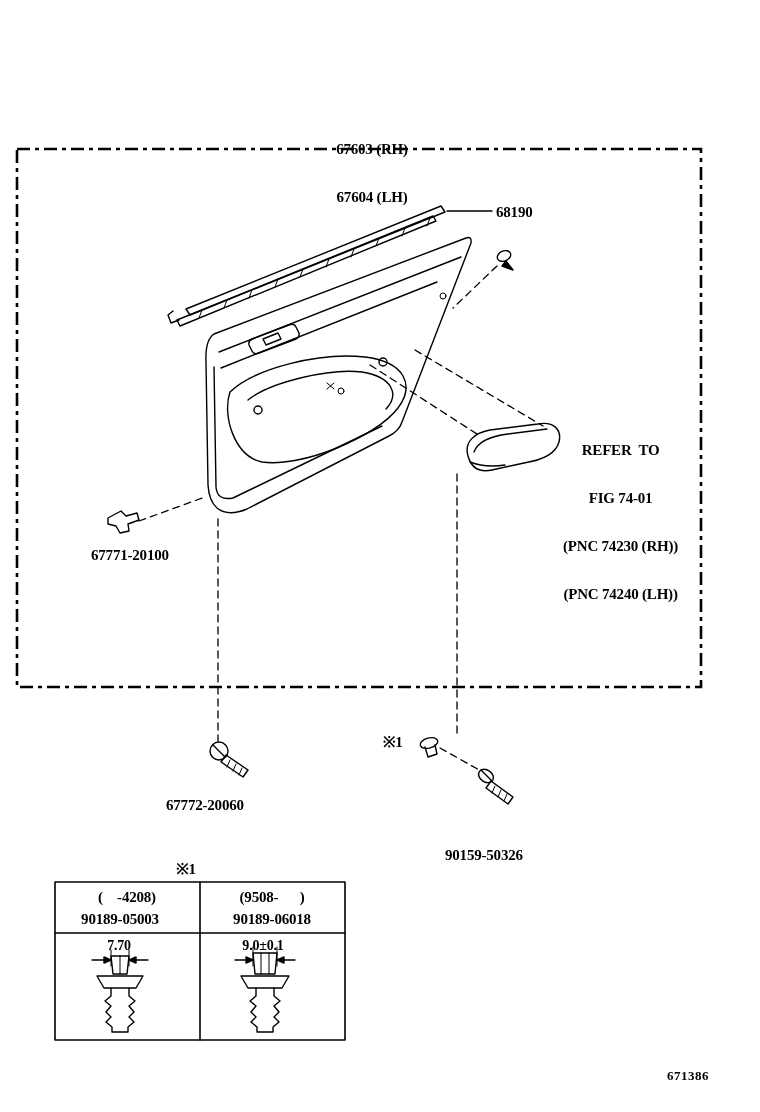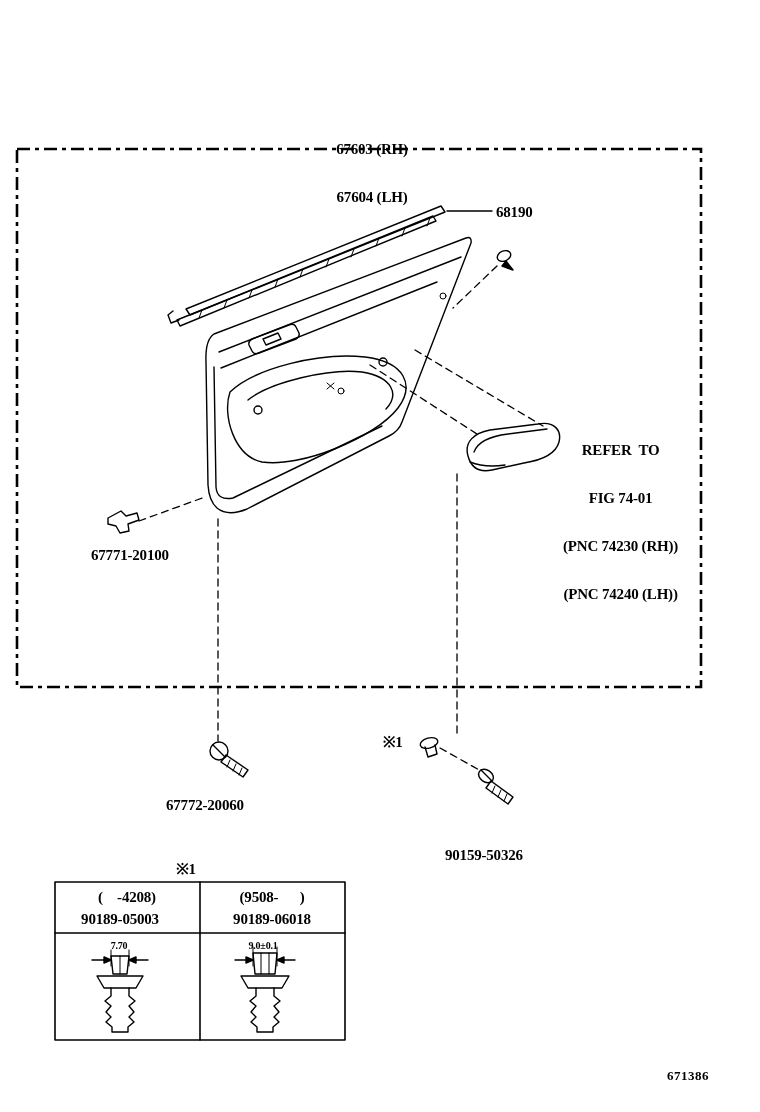--- a/index.html
+++ b/index.html
@@ -17,21 +17,21 @@
     font-weight:700;
     font-size:15px;
     line-height:16px;
     color:#000;
     white-space:pre;
     letter-spacing:-0.2px;
     text-align:center;
   }
   .ctr{transform:translateX(-50%);text-align:center;}
   .fig{font-size:13px;letter-spacing:0.5px;}
-  .dim{font-size:10px;}
+  .dim{font-size:14px;}
 </style>
 </head>
 <body>
 
 <div class="stage">
 
   <svg class="art" width="760" height="1112" viewBox="0 0 760 1112">
 
     <g fill="none" stroke="#000">
       <rect x="17" y="149" width="684" height="538" stroke-width="2.6" stroke-dasharray="13 5 4 5"></rect>

